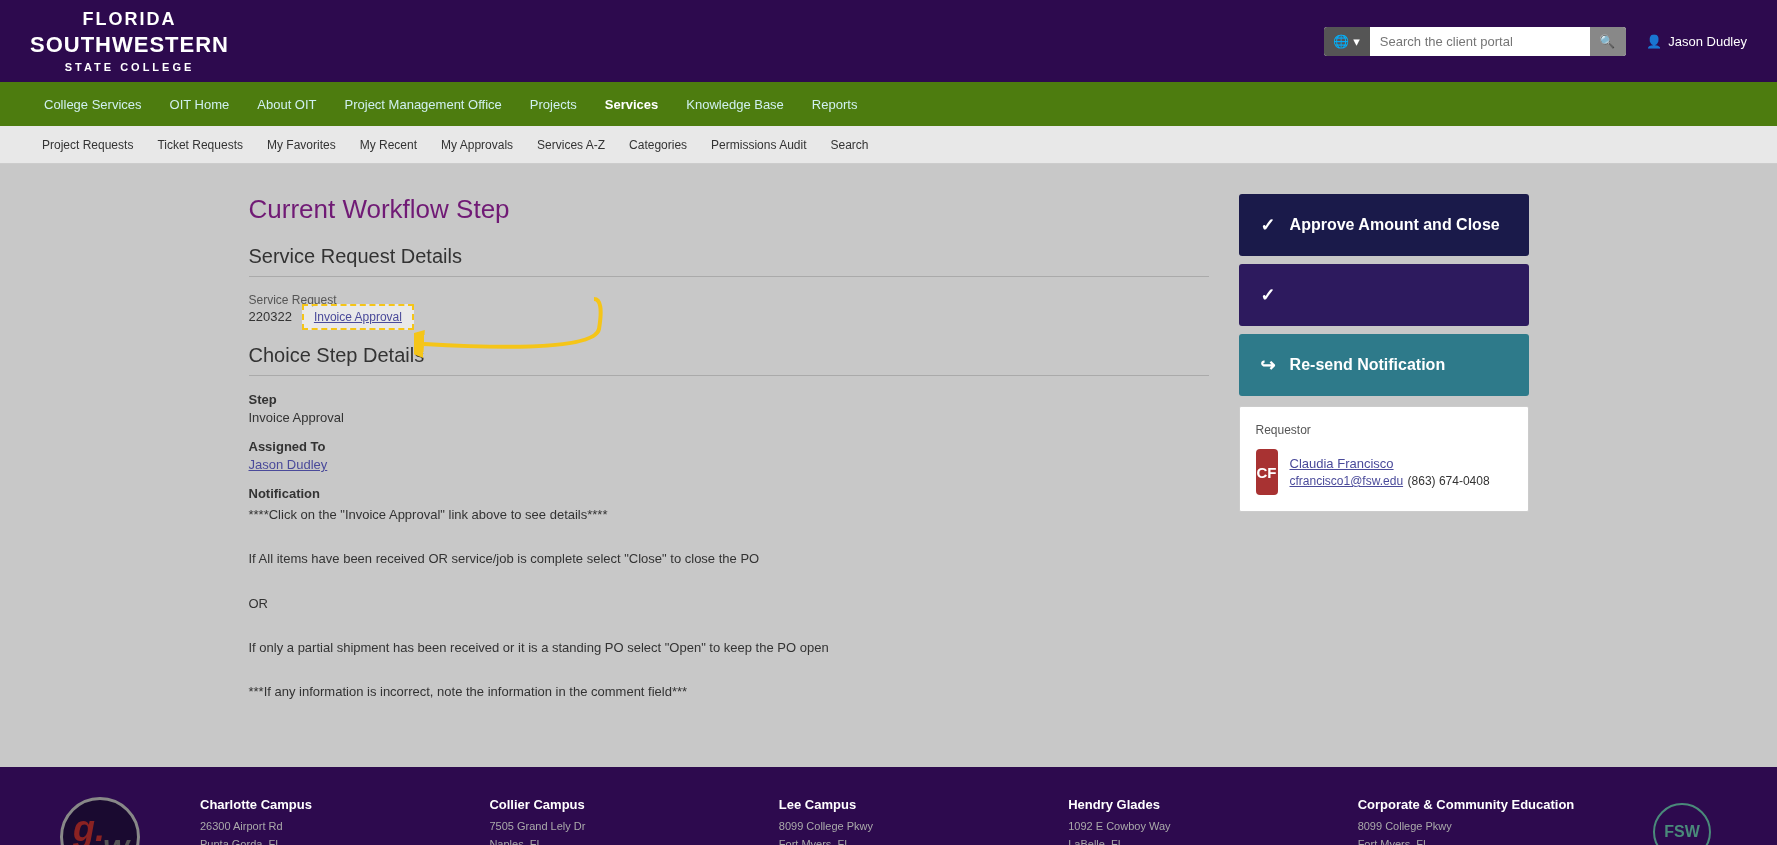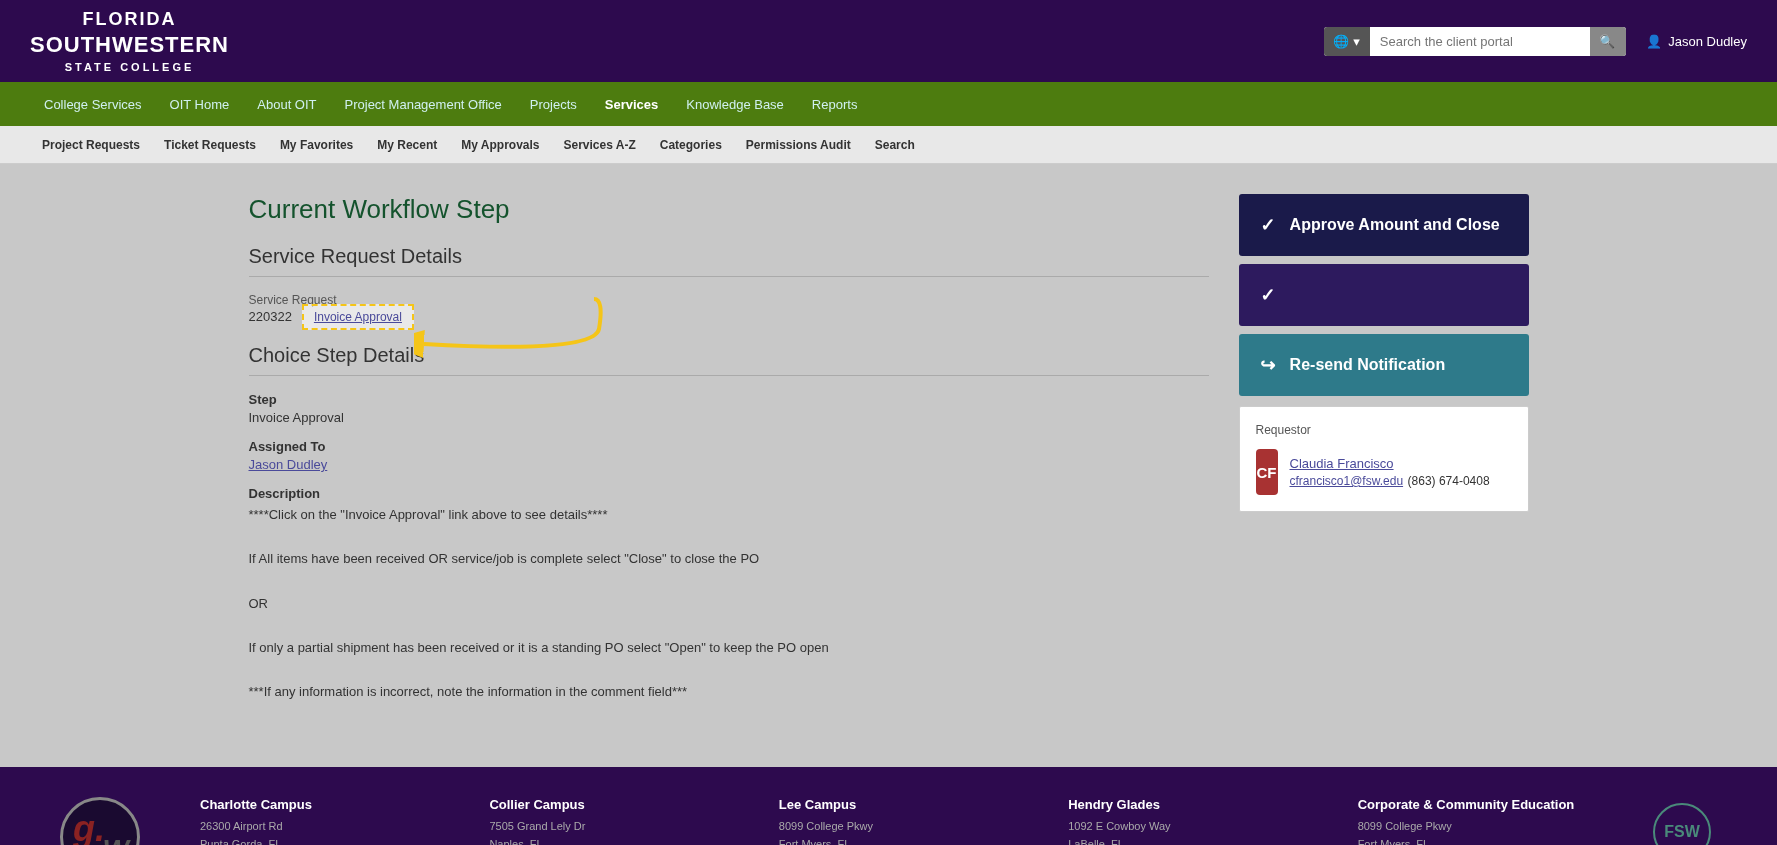--- a/index.html
+++ b/index.html
@@ -101,21 +101,20 @@
       padding: 0 30px;
       min-height: 38px;
       border-bottom: 1px solid #ccc;
     }
     .nav-secondary a {
       color: #333;
       text-decoration: none;
       font-size: 12px;
       padding: 10px 12px;
       display: block;
-      font-weight: bold;
     }
 
     
     .main-content {
       display: flex;
       padding: 30px 60px;
       gap: 30px;
       max-width: 1400px;
       margin: 0 auto;
     }
@@ -124,21 +123,21 @@
       flex: 1;
     }
 
     .content-right {
       width: 290px;
       flex-shrink: 0;
     }
 
     h1.page-title {
       font-size: 26px;
-      color: #14532d;
+      color: #701a75;
       font-weight: normal;
       margin-bottom: 20px;
     }
 
     h2.section-title {
       font-size: 20px;
       color: #333;
       font-weight: normal;
       border-bottom: 1px solid #aaa;
       padding-bottom: 8px;
@@ -409,21 +408,21 @@
       </div>
 
       <div class="field-group">
         <div class="field-label">Assigned To</div>
         <div class="field-value">
           <a href="#">Jason Dudley</a>
         </div>
       </div>
 
       <div class="field-group">
-        <div class="field-label">Description</div>
+        <div class="field-label">Notification</div>
         <div class="description-text">
           <p>****Click on the "Invoice Approval" link above to see details****</p>
           <br>
           <p>If All items have been received OR service/job is complete select "Close" to close the PO</p>
           <br>
           <p>OR</p>
           <br>
           <p>If only a partial shipment has been received or it is a standing PO select "Open" to keep the PO open</p>
           <br>
           <p>***If any information is incorrect, note the information in the comment field***</p>

